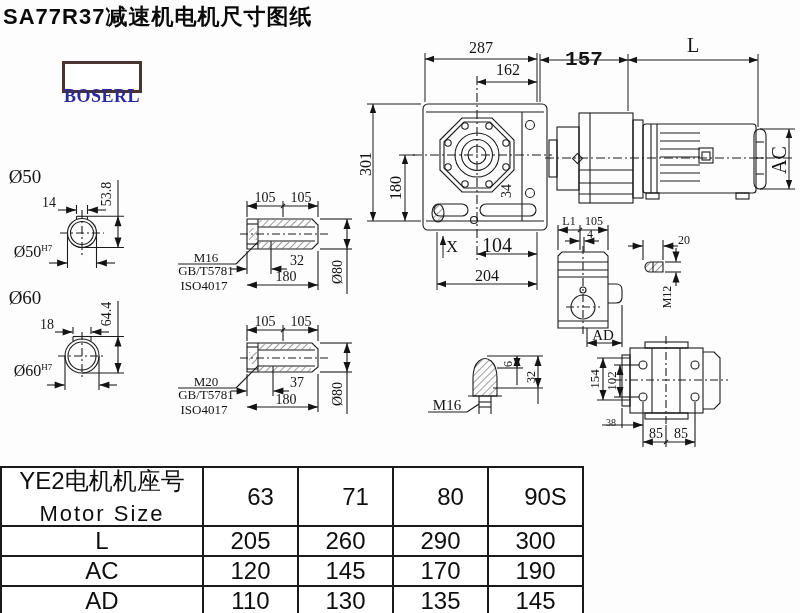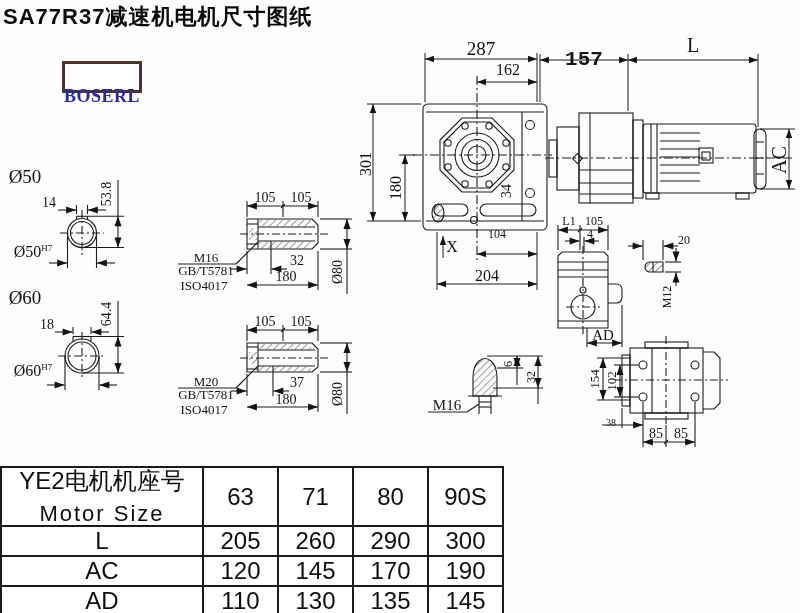--- a/index.html
+++ b/index.html
@@ -14,21 +14,21 @@
   .lbl{position:absolute;transform:translate(-50%,-50%);white-space:nowrap;
        font-family:"Liberation Serif",serif;font-size:15px;color:#141414;line-height:1;}
   .rot{transform:translate(-50%,-50%) rotate(-90deg);}
   .sans{font-family:Liberation Mono, monospace;font-weight:bold;margin-top:13px;}
   .lbl sup{font-size:9px;vertical-align:super;}
   #spec-table{position:absolute;left:0px;top:466px;border-collapse:collapse;table-layout:fixed;
        font-family:"Liberation Sans",sans-serif;color:#0e0e0e;background:#fff;}
   #spec-table th,#spec-table td{border:2px solid #1a1a1a;text-align:center;vertical-align:middle;
        font-weight:normal;padding:0;}
   #spec-table .c0{width:200px;}
-  #spec-table .cn{width:73px;}
+  #spec-table .cn{width:73px;padding-left:20px;}
   .hrow{height:52px;}
   .drow{height:28px;font-size:24px;}
   .hd-cn{font-size:24px;line-height:1.05;}
   .hd-en{font-size:22px;letter-spacing:2px;line-height:1.05;margin-top:9px;}
   .colhead{font-size:24px;}
 </style>
 </head>
 <body>
 
 <div id="page">
@@ -314,30 +314,30 @@
       <line x1="487" y1="356" x2="543" y2="356"></line>
         <line x1="497" y1="368" x2="523" y2="368"></line>
       <line x1="517" y1="356" x2="517" y2="368" marker-start="url(#ar)" marker-end="url(#ar)"></line>
       <line x1="517" y1="368" x2="517" y2="385"></line>
       <line x1="493" y1="388" x2="543" y2="388"></line>
       <line x1="538" y1="356" x2="538" y2="388" marker-start="url(#ar)" marker-end="url(#ar)"></line>
       <line x1="538" y1="388" x2="538" y2="404"></line>
     </g>
   </svg>
 
-  <div class="lbl" style="left:481px;top:48px;font-size:19px">287</div>
+  <div class="lbl" style="left:481px;top:48px;font-size:16px">287</div>
   <div class="lbl" style="left:508px;top:70px;font-size:16px">162</div>
   <div class="lbl sans" style="left:584px;top:46px;font-size:21px">157</div>
   <div class="lbl" style="left:693px;top:45px;font-size:20px">L</div>
   <div class="lbl rot" style="left:366px;top:164px;font-size:16px">301</div>
   <div class="lbl rot" style="left:396px;top:188px;font-size:16px">180</div>
   <div class="lbl rot" style="left:779px;top:160px;font-size:20px">AC</div>
   <div class="lbl rot" style="left:507px;top:191px;font-size:14px">34</div>
   <div class="lbl" style="left:452px;top:247px;font-size:16px">X</div>
-  <div class="lbl" style="left:497px;top:234px;font-size:12px">104</div>
+  <div class="lbl" style="left:497px;top:245px;font-size:20px">104</div>
   <div class="lbl" style="left:487px;top:276px;font-size:16px">204</div>
 
   <div class="lbl" style="left:25px;top:176px;font-size:19px">Ø50</div>
   <div class="lbl" style="left:49px;top:203px;font-size:14px">14</div>
   <div class="lbl rot" style="left:107px;top:194px;font-size:14px">53.8</div>
   <div class="lbl" style="left:33px;top:252px;font-size:16px"><span>Ø50</span><sup>H7</sup></div>
 
   <div class="lbl" style="left:25px;top:297px;font-size:19px">Ø60</div>
   <div class="lbl" style="left:47px;top:325px;font-size:14px">18</div>
   <div class="lbl rot" style="left:107px;top:314px;font-size:14px">64.4</div>

